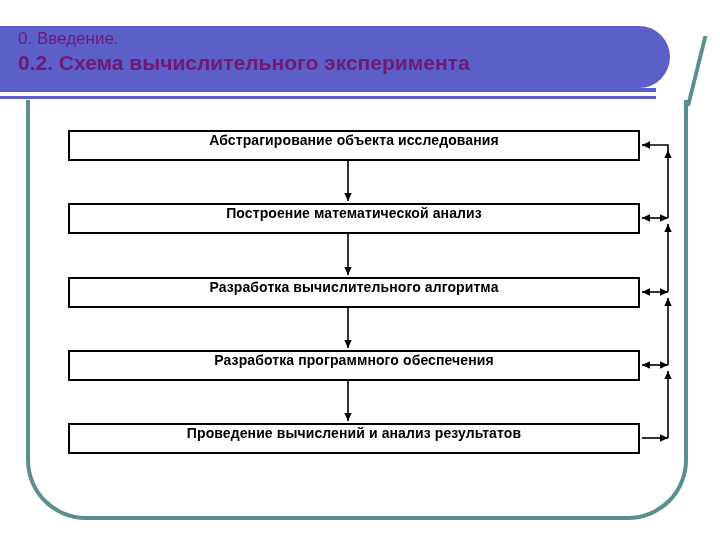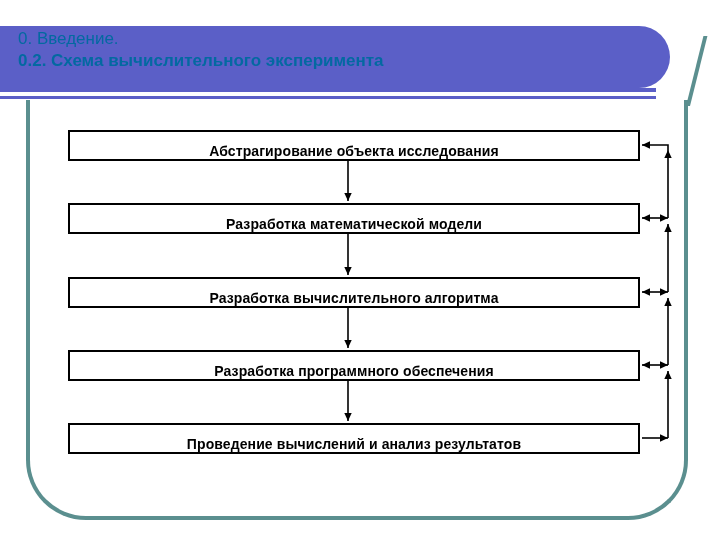--- a/index.html
+++ b/index.html
@@ -67,30 +67,30 @@
     top: 96px;
     width: 656px;
     height: 3px;
     background: #5b5fc7;
   }
   .title-text {
     position: absolute;
     left: 18px;
     top: 28px;
     width: 620px;
-    color: #0369a1;
+    color: #701a75;
     line-height: 1.28;
   }
   .title-line1 {
     font-size: 17px;
     font-weight: normal;
     display: block;
   }
   .title-line2 {
-    font-size: 17px;
+    font-size: 21px;
     font-weight: bold;
     display: block;
   }
 
   
   .flow {
     position: absolute;
     left: 0;
     top: 0;
     width: 720px;
@@ -98,21 +98,21 @@
   }
   .fbox {
     position: absolute;
     left: 68px;
     width: 572px;
     height: 31px;
     border: 2px solid #000000;
     background: #ffffff;
     box-sizing: border-box;
     display: flex;
-    align-items: flex-end;
+    align-items: flex-start;
     justify-content: center;
   }
   .fbox span {
     font-size: 14px;
     font-weight: bold;
     color: #000000;
     white-space: nowrap;
     letter-spacing: 0.1px;
   }
   .fbox-0 { top: 130px; }
@@ -182,21 +182,21 @@
         <line x1="642" y1="365" x2="668" y2="365" marker-start="url(#ah-start)" marker-end="url(#ah)"></line>
 
         <line x1="642" y1="438" x2="668" y2="438" marker-end="url(#ah)"></line>
       </g>
     </svg>
 
     <div class="fbox fbox-0">
       <span>Абстрагирование объекта исследования</span>
     </div>
     <div class="fbox fbox-1">
-      <span>Разработка математической модели</span>
+      <span>Построение математической анализ</span>
     </div>
     <div class="fbox fbox-2">
       <span>Разработка вычислительного алгоритма</span>
     </div>
     <div class="fbox fbox-4">
       <span>Проведение вычислений и анализ результатов</span>
     </div>
     <div class="fbox fbox-3">
       <span>Разработка программного обеспечения</span>
     </div>

